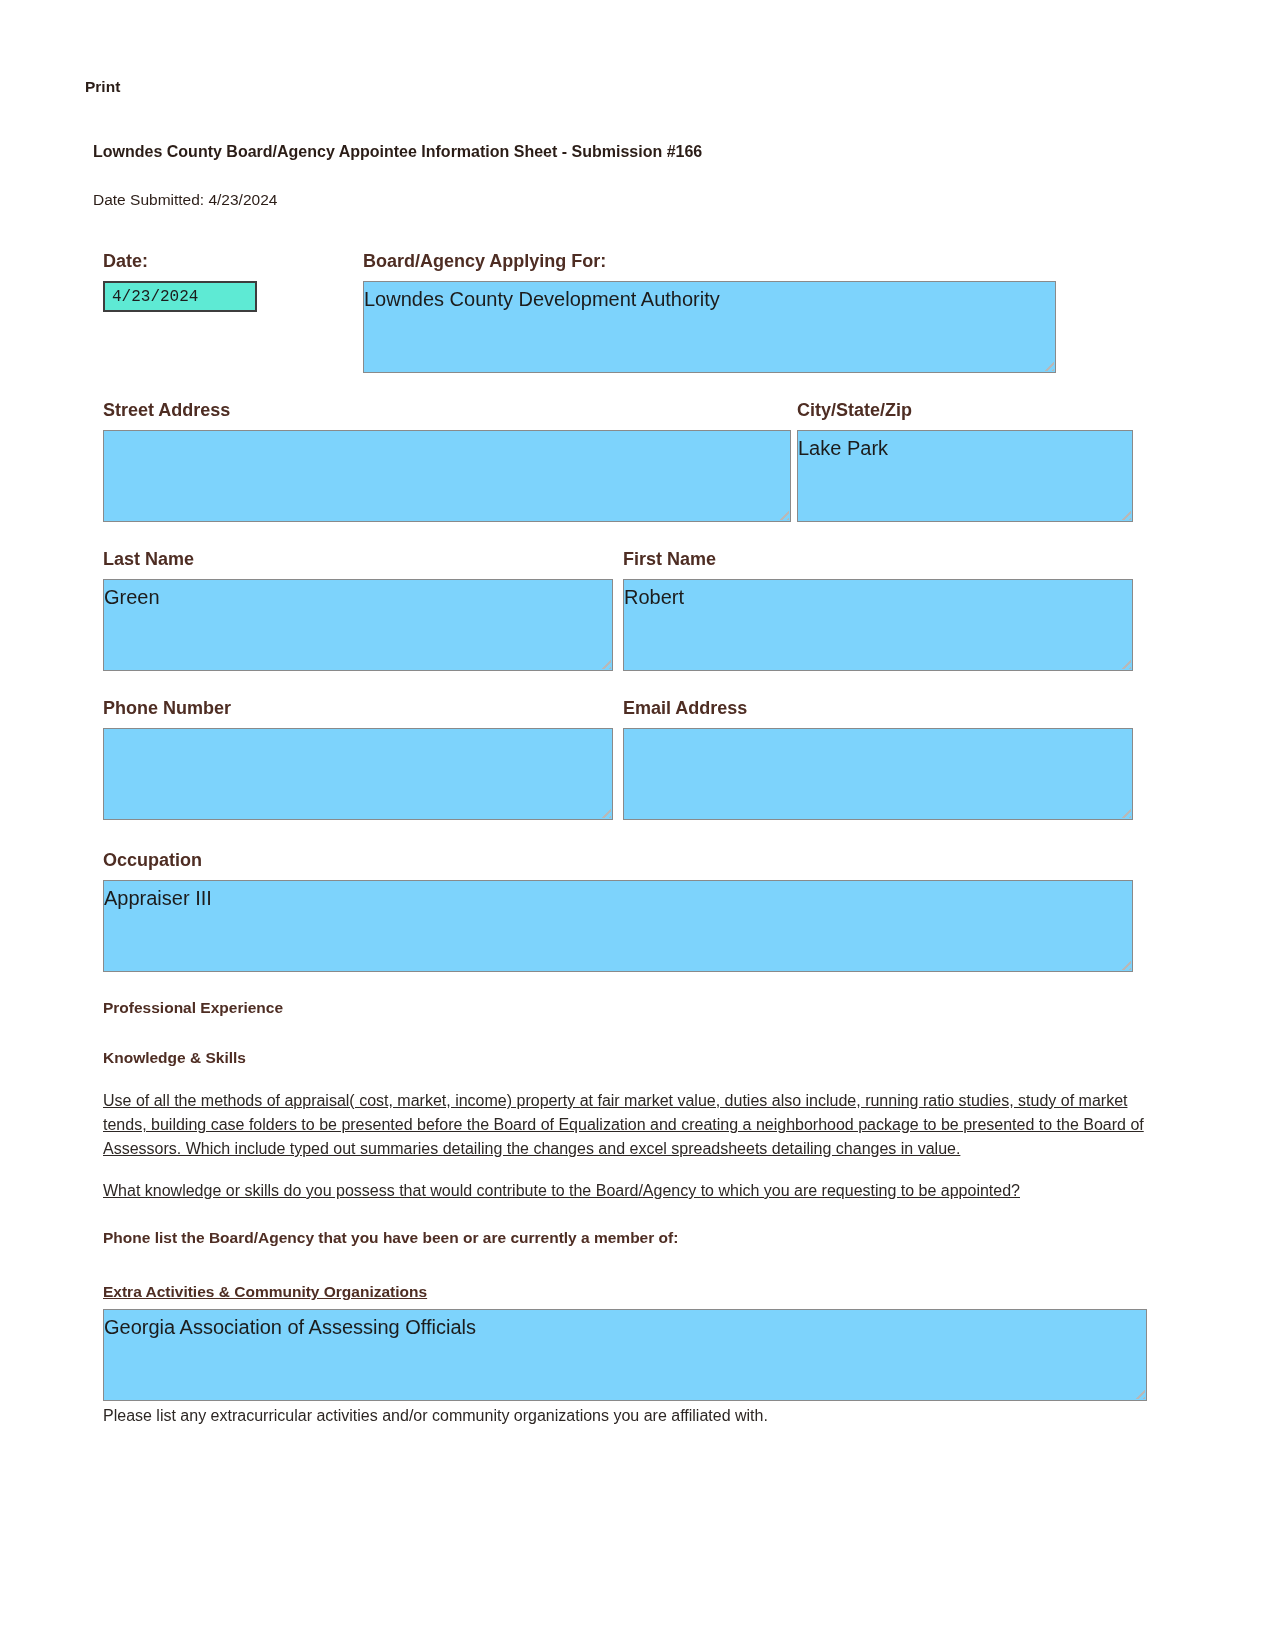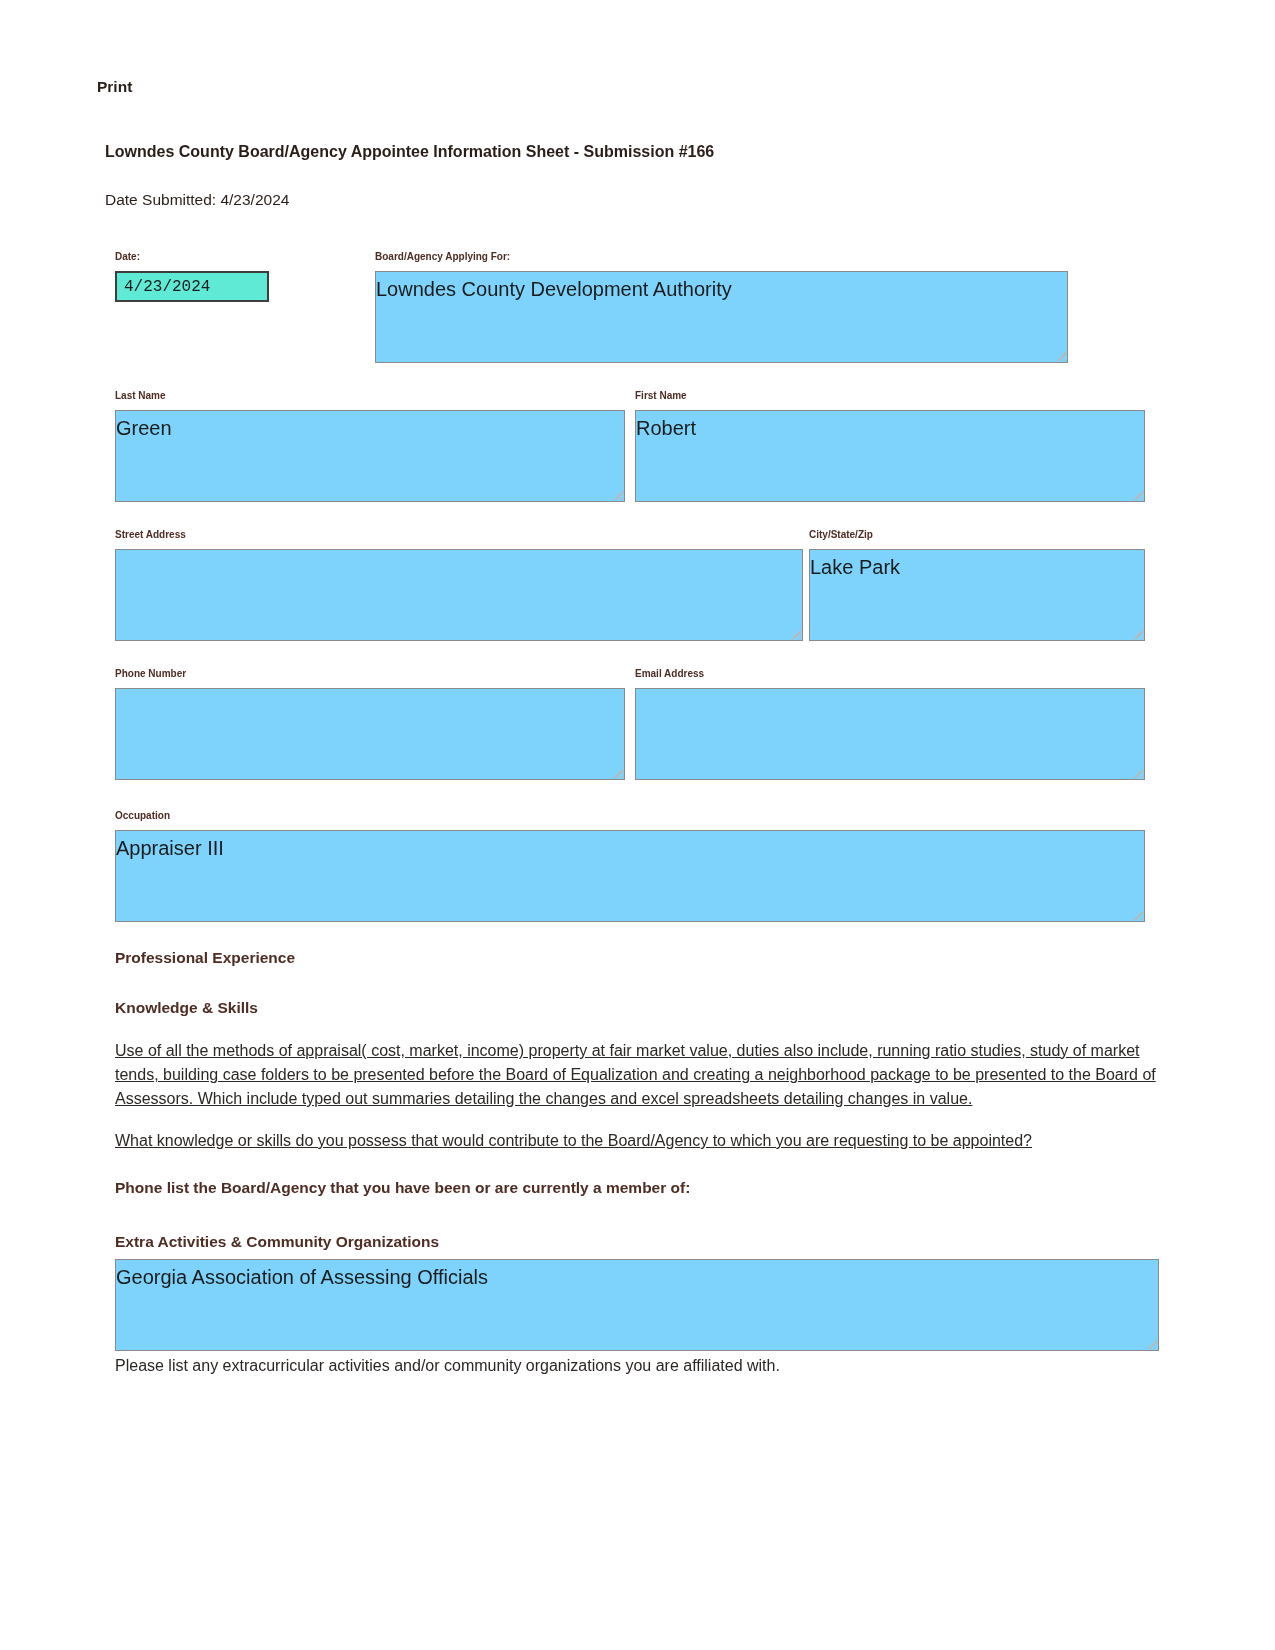--- a/index.html
+++ b/index.html
@@ -7,33 +7,33 @@
     --label-maroon:#4e2d23;
     --body-text:#2d2724;
     --field-text:#1c1c1c;
     --field-border:#8a8a8a;
     --date-border:#3d3d3d;
     --page-bg:#ffffff;
   }
   *{box-sizing:border-box;}
   html,body{margin:0;padding:0;background:var(--page-bg);}
   body{font-family:"Liberation Sans",sans-serif;}
-  .page{position:relative;width:1165px;height:1650px;background:var(--page-bg);overflow:hidden;margin-left:12px;}
+  .page{position:relative;width:1165px;height:1650px;background:var(--page-bg);overflow:hidden;}
 
   .print{padding-top:78px;margin-left:85px;font-size:15.5px;font-weight:bold;color:var(--heading-dark);width:60px;cursor:pointer;}
   .title{margin:47px 0 0 93px;font-size:16px;font-weight:bold;color:var(--heading-dark);}
   .date-submitted{margin:30px 0 0 93px;font-size:15.5px;font-weight:normal;color:var(--heading-dark);}
 
   .row{display:flex;align-items:flex-start;margin-left:103px;}
   .row1{margin-top:42px;}
   .row2,.row3,.row4{margin-top:27px;}
   .row-occ{margin-top:30px;}
   .row-extra{margin-top:8px;}
 
-  .label{font-size:10px;font-weight:bold;color:var(--label-maroon);margin-bottom:9px;}
+  .label{font-size:18px;font-weight:bold;color:var(--label-maroon);margin-bottom:9px;}
 
   .col-date{width:260px;}
   .date-input{width:154px;height:31px;border:2px solid var(--date-border);font-family:Liberation Mono, monospace;font-size:16px;color:var(--field-text);padding:2px 7px;background:#5eead4;outline:none;}
 
   .ta-wrap{position:relative;}
   .ta-wrap textarea{width:100%;height:100%;border:1px solid var(--field-border);background:#7dd3fc;resize:none;font-family:"Liberation Sans",sans-serif;font-size:20px;color:var(--field-text);padding:4px 0;line-height:1.3;outline:none;overflow:hidden;}
   .ta-wrap::after{content:"";position:absolute;right:2px;bottom:2px;width:13px;height:13px;background:repeating-linear-gradient(135deg,transparent 0 3px,#b8b8b8 3px 4.5px);clip-path:polygon(100% 0,100% 100%,0 100%);pointer-events:none;}
 
   .w-board{width:693px;height:92px;}
   .w-half{width:510px;height:92px;}
@@ -41,21 +41,21 @@
   .w-city{width:336px;height:92px;}
   .w-occ{width:1030px;height:92px;}
   .w-extra{width:1044px;height:92px;text-decoration:underline;}
   .gap10{margin-left:10px;}
   .gap6{margin-left:6px;}
 
   .sec-heading{margin-left:103px;font-size:15.5px;font-weight:bold;color:var(--label-maroon);}
   .h-prof{margin-top:27px;}
   .h-know{margin-top:32px;}
   .h-member{margin-top:26px;}
-  .h-extra{margin-top:36px;}
+  .h-extra{margin-top:36px;text-decoration:underline;}
 
   .para{margin-left:103px;max-width:1045px;font-size:16px;color:var(--body-text);line-height:1.5;text-decoration:underline;}
   .para1{margin-top:22px;}
   .para2{margin-top:18px;}
   .note{margin:6px 0 0 103px;font-size:16px;color:var(--body-text);}
 </style>
 </head>
 <body>
 
 <div class="page">
@@ -72,46 +72,46 @@
       <input class="date-input" type="text" value="4/23/2024" style="">
     </div>
     <div>
       <div class="label">Board/Agency Applying For:</div>
       <div class="ta-wrap w-board">
         <textarea style="">Lowndes County Development Authority</textarea>
       </div>
     </div>
   </div>
 
+  <div class="row row3">
+    <div>
+      <div class="label">Street Address</div>
+      <div class="ta-wrap w-street">
+        <textarea style=""></textarea>
+      </div>
+    </div>
+    <div class="gap6">
+      <div class="label">City/State/Zip</div>
+      <div class="ta-wrap w-city">
+        <textarea style="">Lake Park</textarea>
+      </div>
+    </div>
+  </div>
+
   <div class="row row2">
     <div>
       <div class="label">Last Name</div>
       <div class="ta-wrap w-half">
         <textarea style="">Green</textarea>
       </div>
     </div>
     <div class="gap10">
       <div class="label">First Name</div>
       <div class="ta-wrap w-half">
         <textarea style="">Robert</textarea>
-      </div>
-    </div>
-  </div>
-
-  <div class="row row3">
-    <div>
-      <div class="label">Street Address</div>
-      <div class="ta-wrap w-street">
-        <textarea style=""></textarea>
-      </div>
-    </div>
-    <div class="gap6">
-      <div class="label">City/State/Zip</div>
-      <div class="ta-wrap w-city">
-        <textarea style="">Lake Park</textarea>
       </div>
     </div>
   </div>
 
   <div class="row row4">
     <div>
       <div class="label">Phone Number</div>
       <div class="ta-wrap w-half">
         <textarea style=""></textarea>
       </div>

